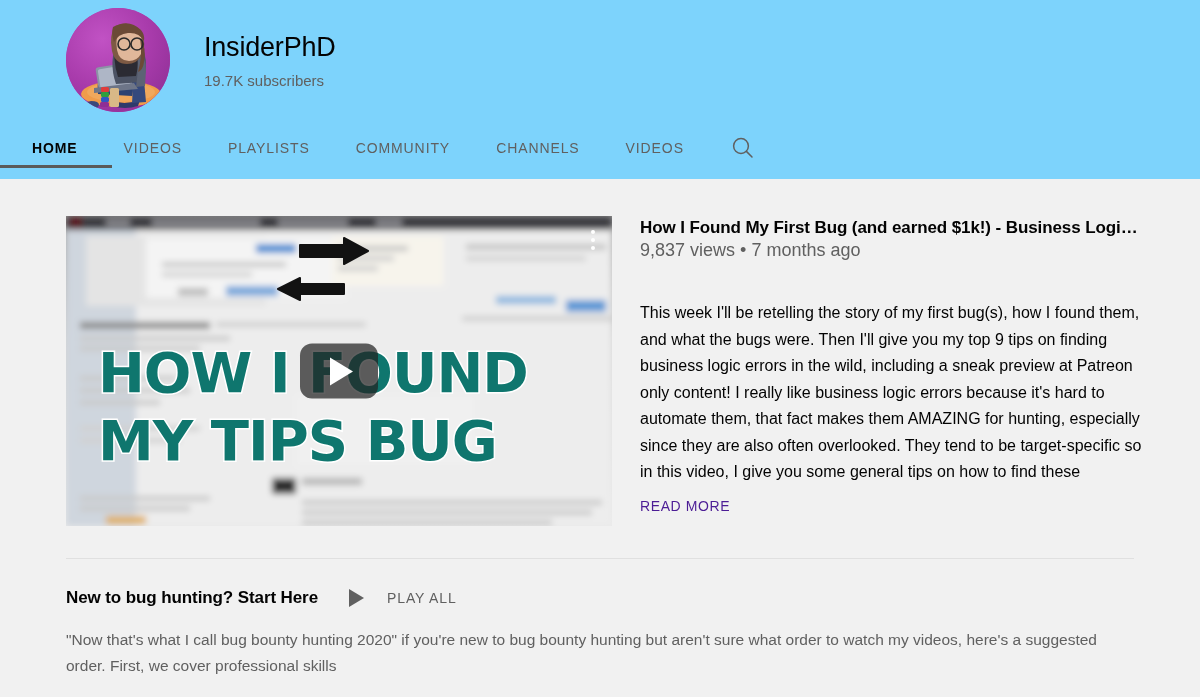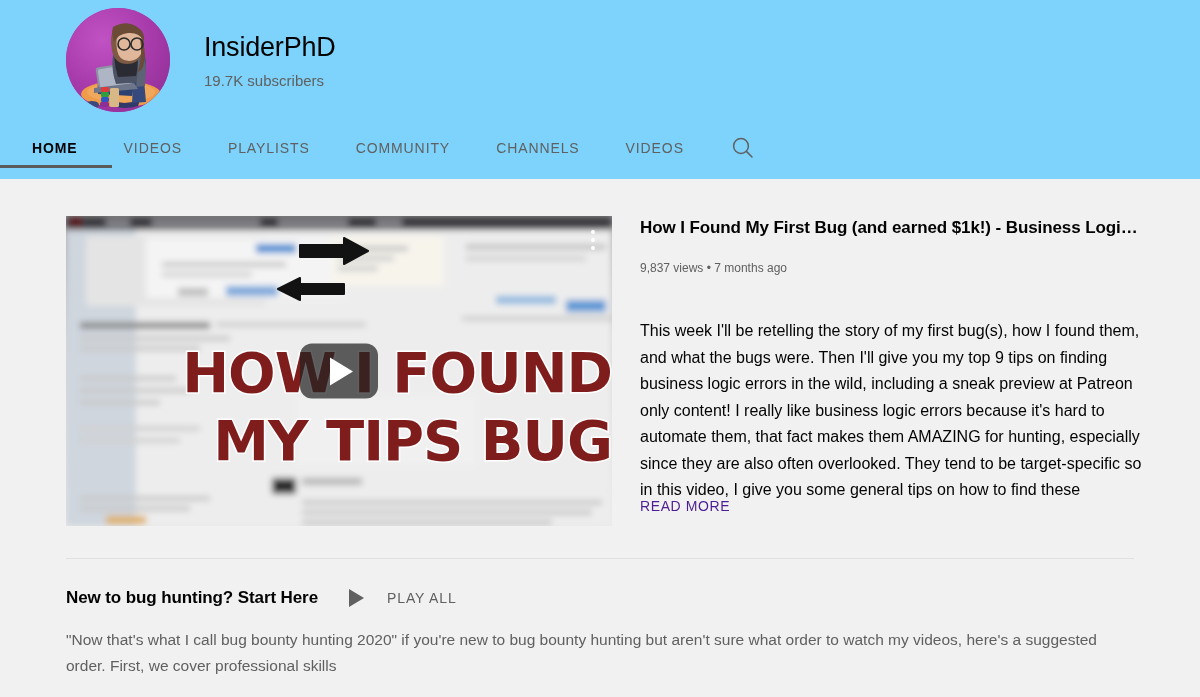--- a/index.html
+++ b/index.html
@@ -121,29 +121,30 @@
     font-size: 34px;
     letter-spacing: -0.5px;
     color: #111;
     -webkit-text-stroke: 2px #ffffff;
     paint-order: stroke fill;
     filter: blur(0.4px);
   }
   .tl-line2, .tl-line3 {
     position: absolute;
     left: 0; right: 0;
-    text-align: right;
+    text-align: left;
     font-family: "DejaVu Sans", sans-serif;
     font-weight: 700;
     font-size: 56px;
     letter-spacing: -1px;
-    color: #7f1d1d;
+    color: #0f766e;
     -webkit-text-stroke: 3px #ffffff;
     paint-order: stroke fill;
     filter: blur(0.4px);
+    padding-left: 32px;
   }
   .tl-line2 { top: 124px; }
   .tl-line3 { top: 192px; }
 
   .play-overlay {
     position: absolute;
     left: 50%; top: 50%;
     transform: translate(-50%, -50%);
     width: 78px; height: 55px;
     border-radius: 12px;
@@ -180,22 +181,21 @@
     font-weight: 700;
     color: #030303;
     line-height: 24px;
     letter-spacing: -0.1px;
     white-space: nowrap;
     overflow: hidden;
     text-overflow: ellipsis;
     cursor: pointer;
   }
   .video-meta {
-    margin-top: 18px;
-    font-size: 12px;
+    font-size: 18px;
     color: #606060;
     line-height: 20px;
   }
   .video-desc {
     margin-top: 40px;
     font-size: 16px;
     color: #030303;
     line-height: 26.5px;
     max-height: 187px;
     overflow: hidden;

